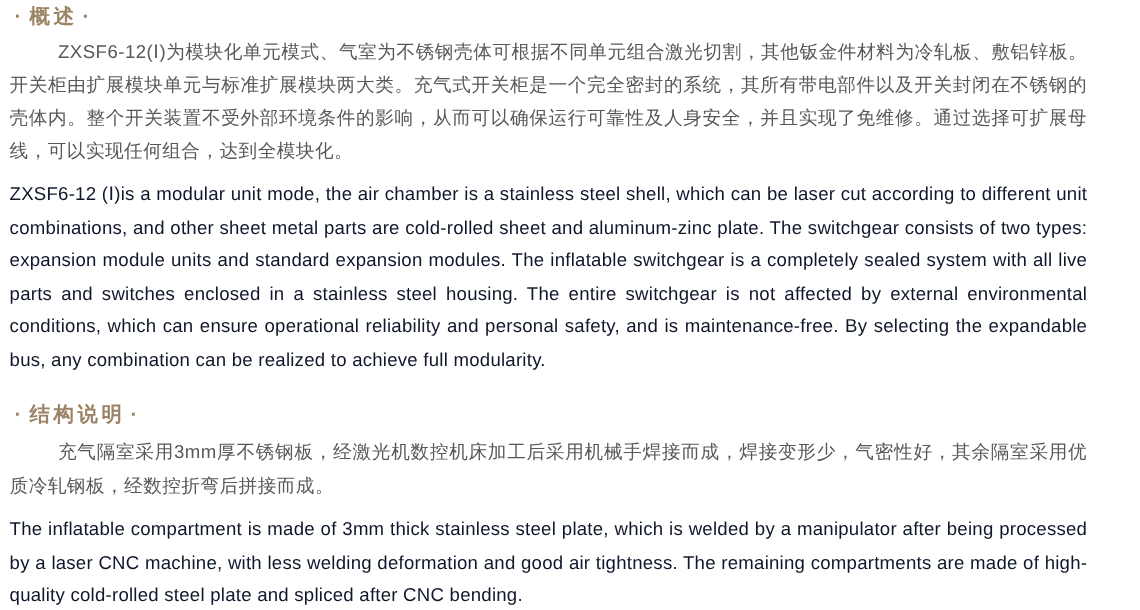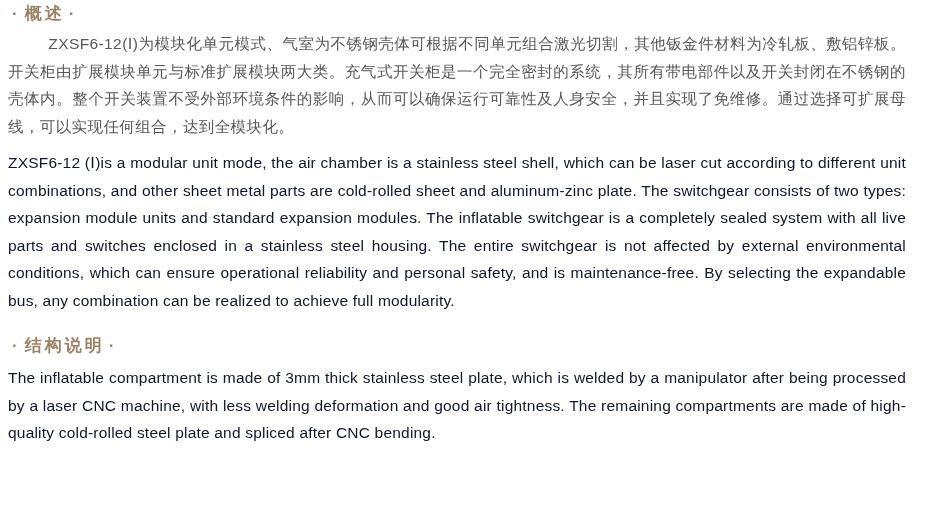--- a/index.html
+++ b/index.html
@@ -59,16 +59,17 @@
       <span class="dot">·</span><span class="heading-text">概述</span><span class="dot">·</span>
     </h2>
     <p class="zh">ZXSF6-12(Ⅰ)为模块化单元模式、气室为不锈钢壳体可根据不同单元组合激光切割，其他钣金件材料为冷轧板、敷铝锌板。开关柜由扩展模块单元与标准扩展模块两大类。充气式开关柜是一个完全密封的系统，其所有带电部件以及开关封闭在不锈钢的壳体内。整个开关装置不受外部环境条件的影响，从而可以确保运行可靠性及人身安全，并且实现了免维修。通过选择可扩展母线，可以实现任何组合，达到全模块化。</p>
     <p class="en">ZXSF6-12 (Ⅰ)is a modular unit mode, the air chamber is a stainless steel shell, which can be laser cut according to different unit combinations, and other sheet metal parts are cold-rolled sheet and aluminum-zinc plate. The switchgear consists of two types: expansion module units and standard expansion modules. The inflatable switchgear is a completely sealed system with all live parts and switches enclosed in a stainless steel housing. The entire switchgear is not affected by external environmental conditions, which can ensure operational reliability and personal safety, and is maintenance-free. By selecting the expandable bus, any combination can be realized to achieve full modularity.</p>
   </section>
 
   <section class="doc-section second">
     <h2 class="heading">
       <span class="dot">·</span><span class="heading-text">结构说明</span><span class="dot">·</span>
     </h2>
+    <p class="zh">充气隔室采用3mm厚不锈钢板，经激光机数控机床加工后采用机械手焊接而成，焊接变形少，气密性好，其余隔室采用优质冷轧钢板，经数控折弯后拼接而成。</p>
     <p class="en">The inflatable compartment is made of 3mm thick stainless steel plate, which is welded by a manipulator after being processed by a laser CNC machine, with less welding deformation and good air tightness. The remaining compartments are made of high-quality cold-rolled steel plate and spliced after CNC bending.</p>
   </section>
 
 </div>
 
 </body></html>

